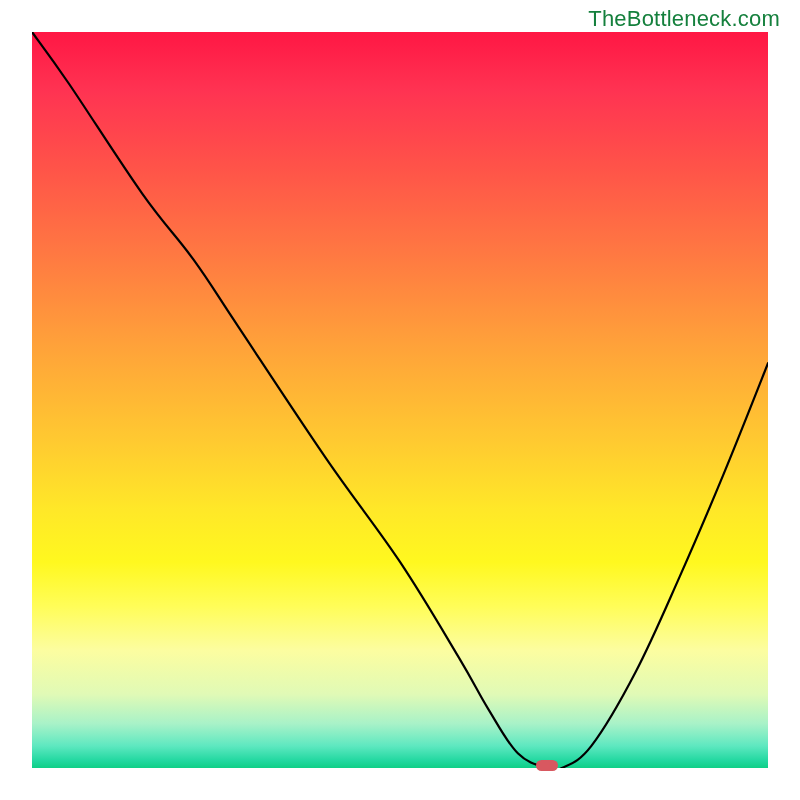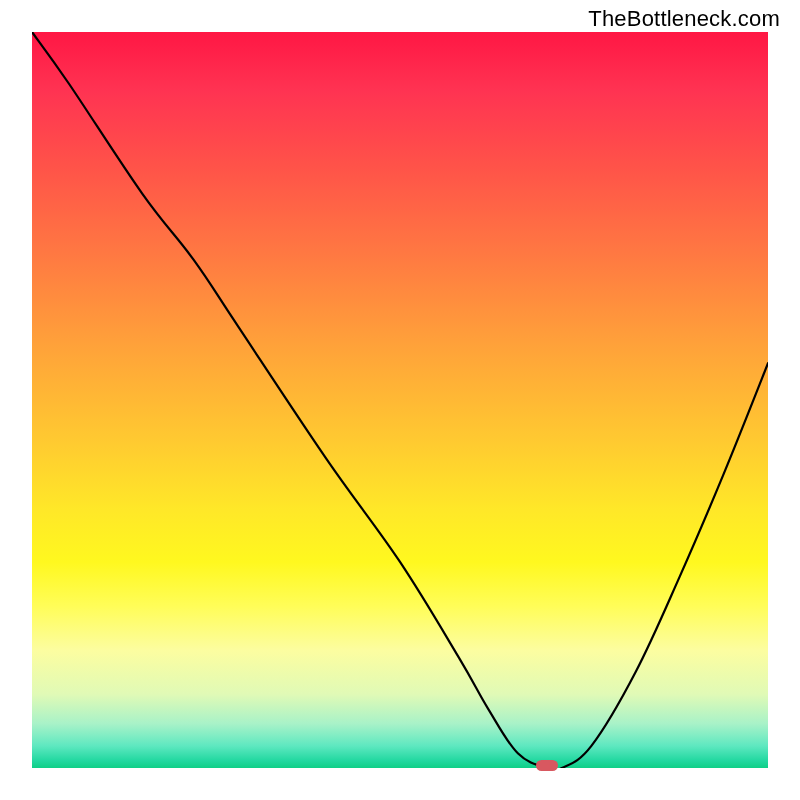--- a/index.html
+++ b/index.html
@@ -41,21 +41,21 @@
       #0fcf86 100%
     );
   }
   .watermark {
     position: absolute;
     top: 6px;
     right: 20px;
     font-family: Arial, Helvetica, sans-serif;
     font-size: 22px;
     font-weight: 500;
-    color: #000000;
+    color: #15803d;
     letter-spacing: 0.2px;
   }
   .curve-svg {
     position: absolute;
     top: 32px;
     left: 32px;
     width: 736px;
     height: 736px;
   }
   .marker {

